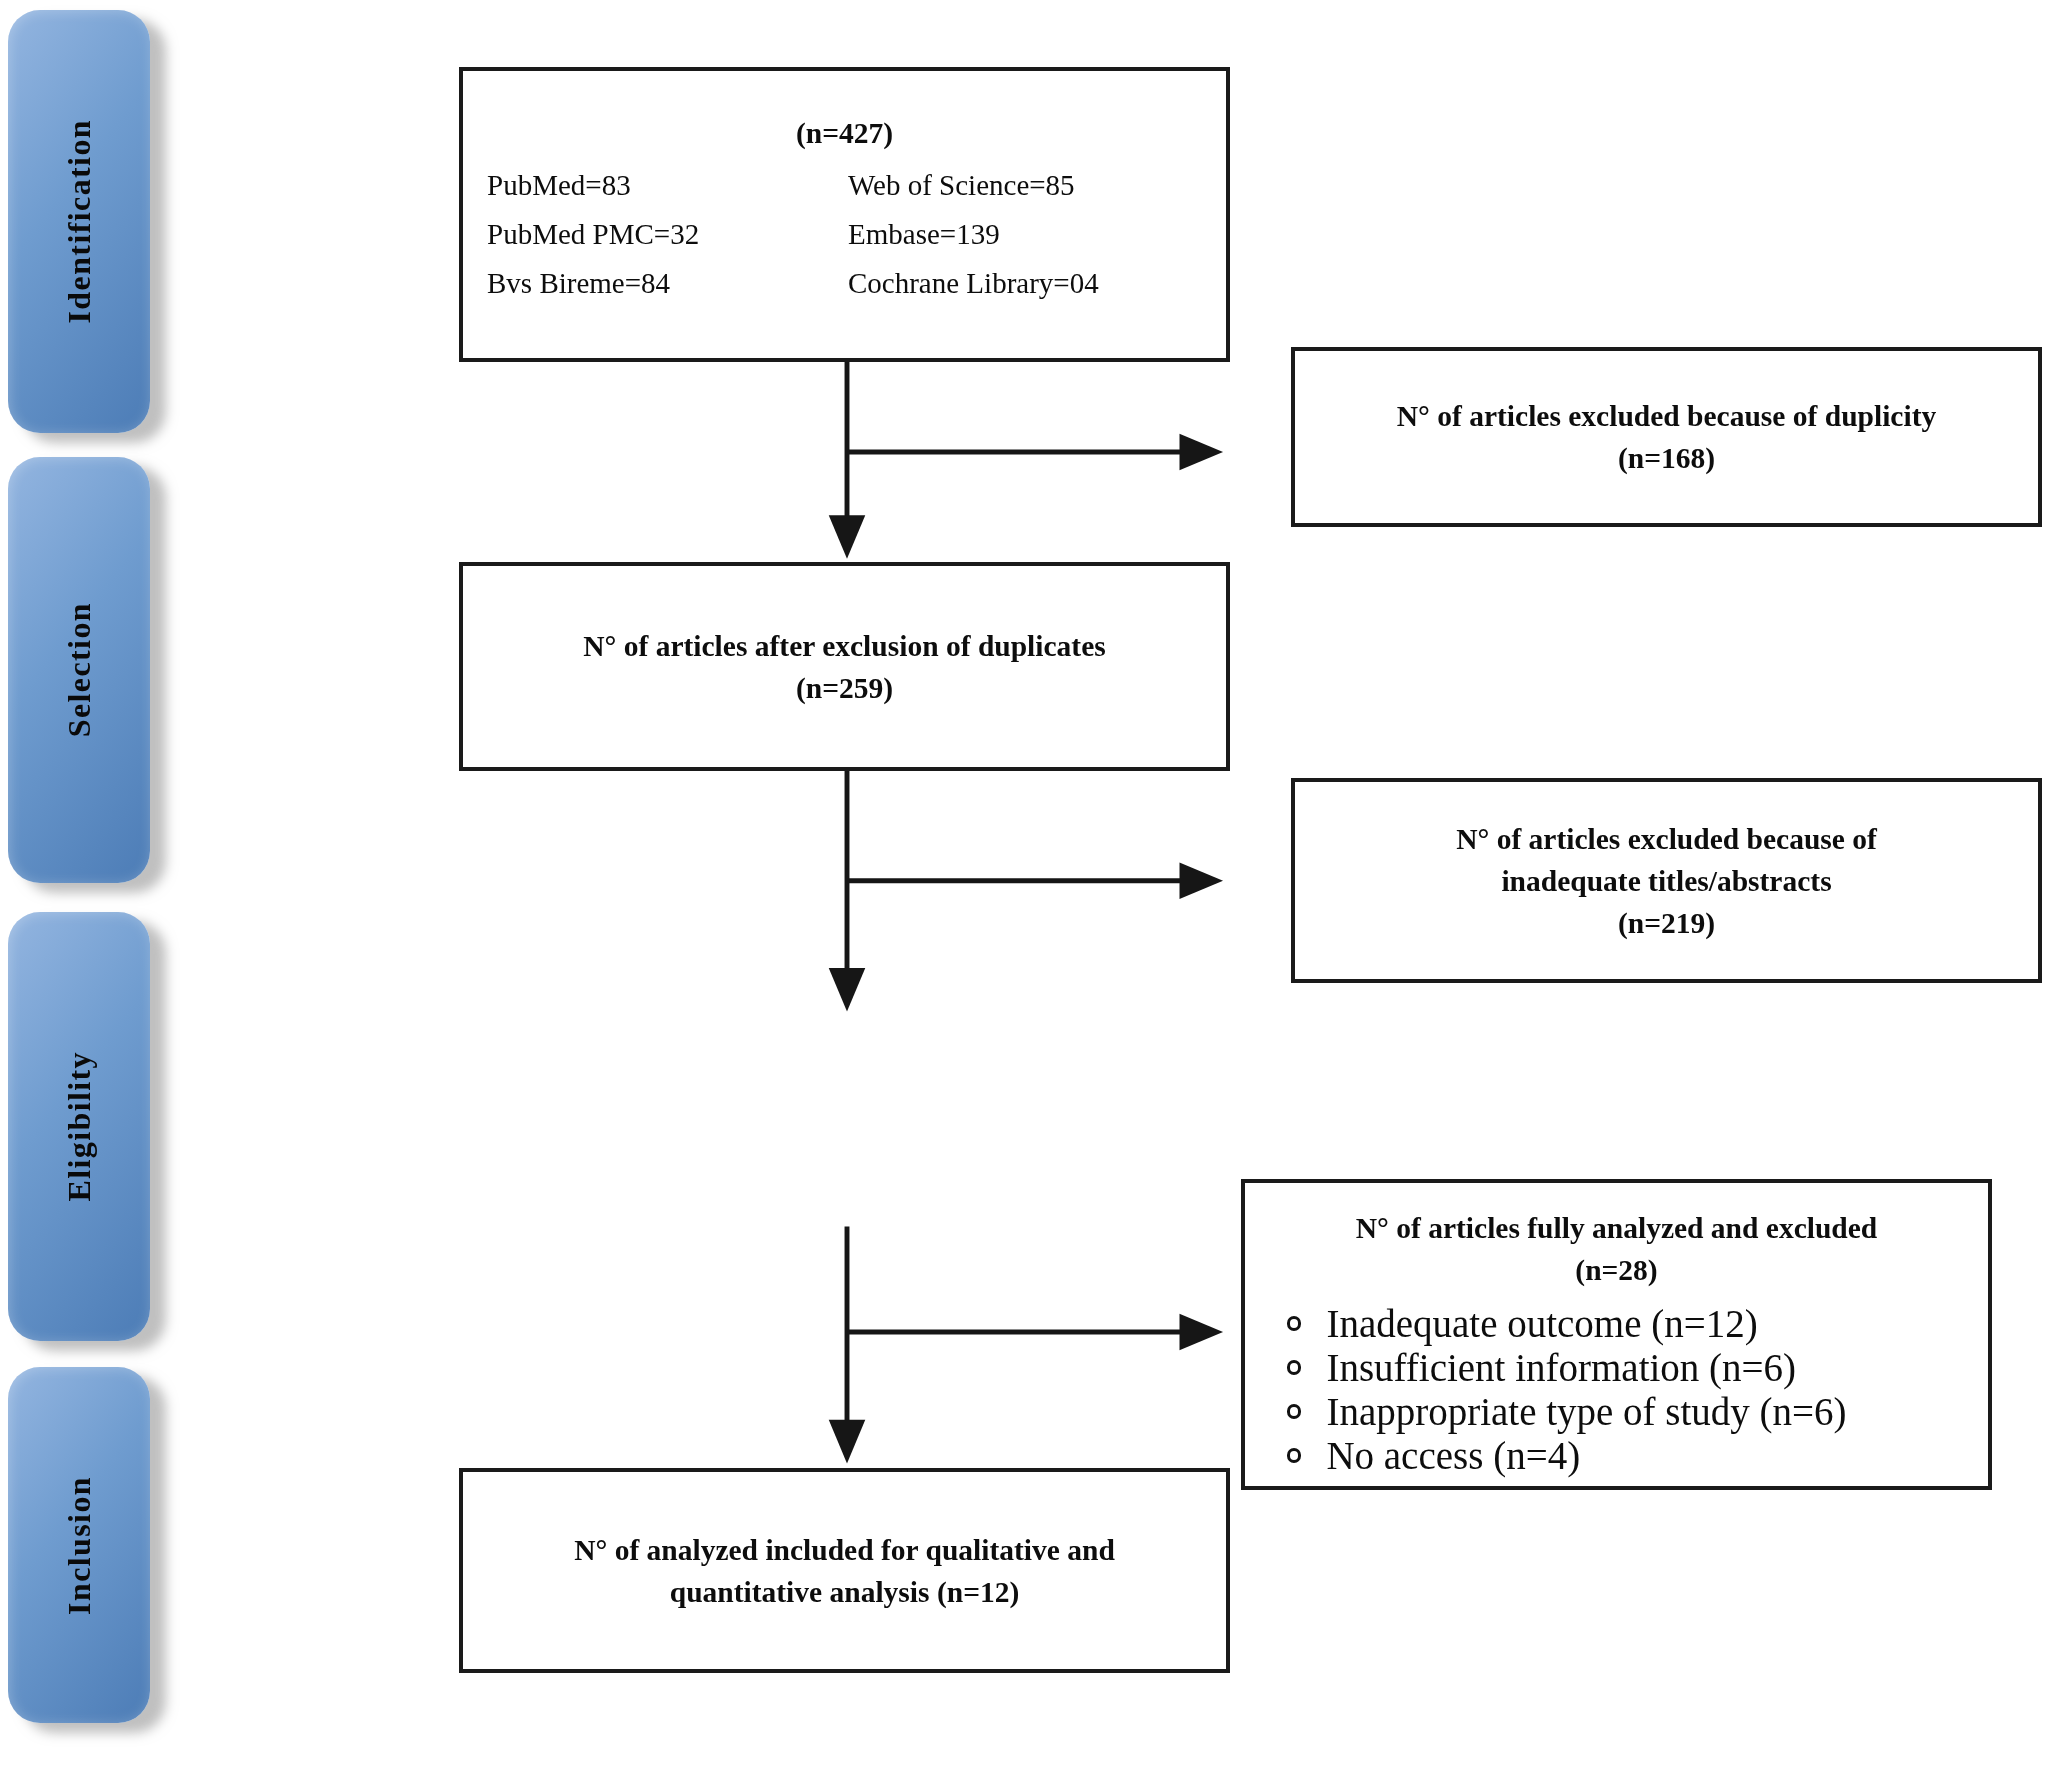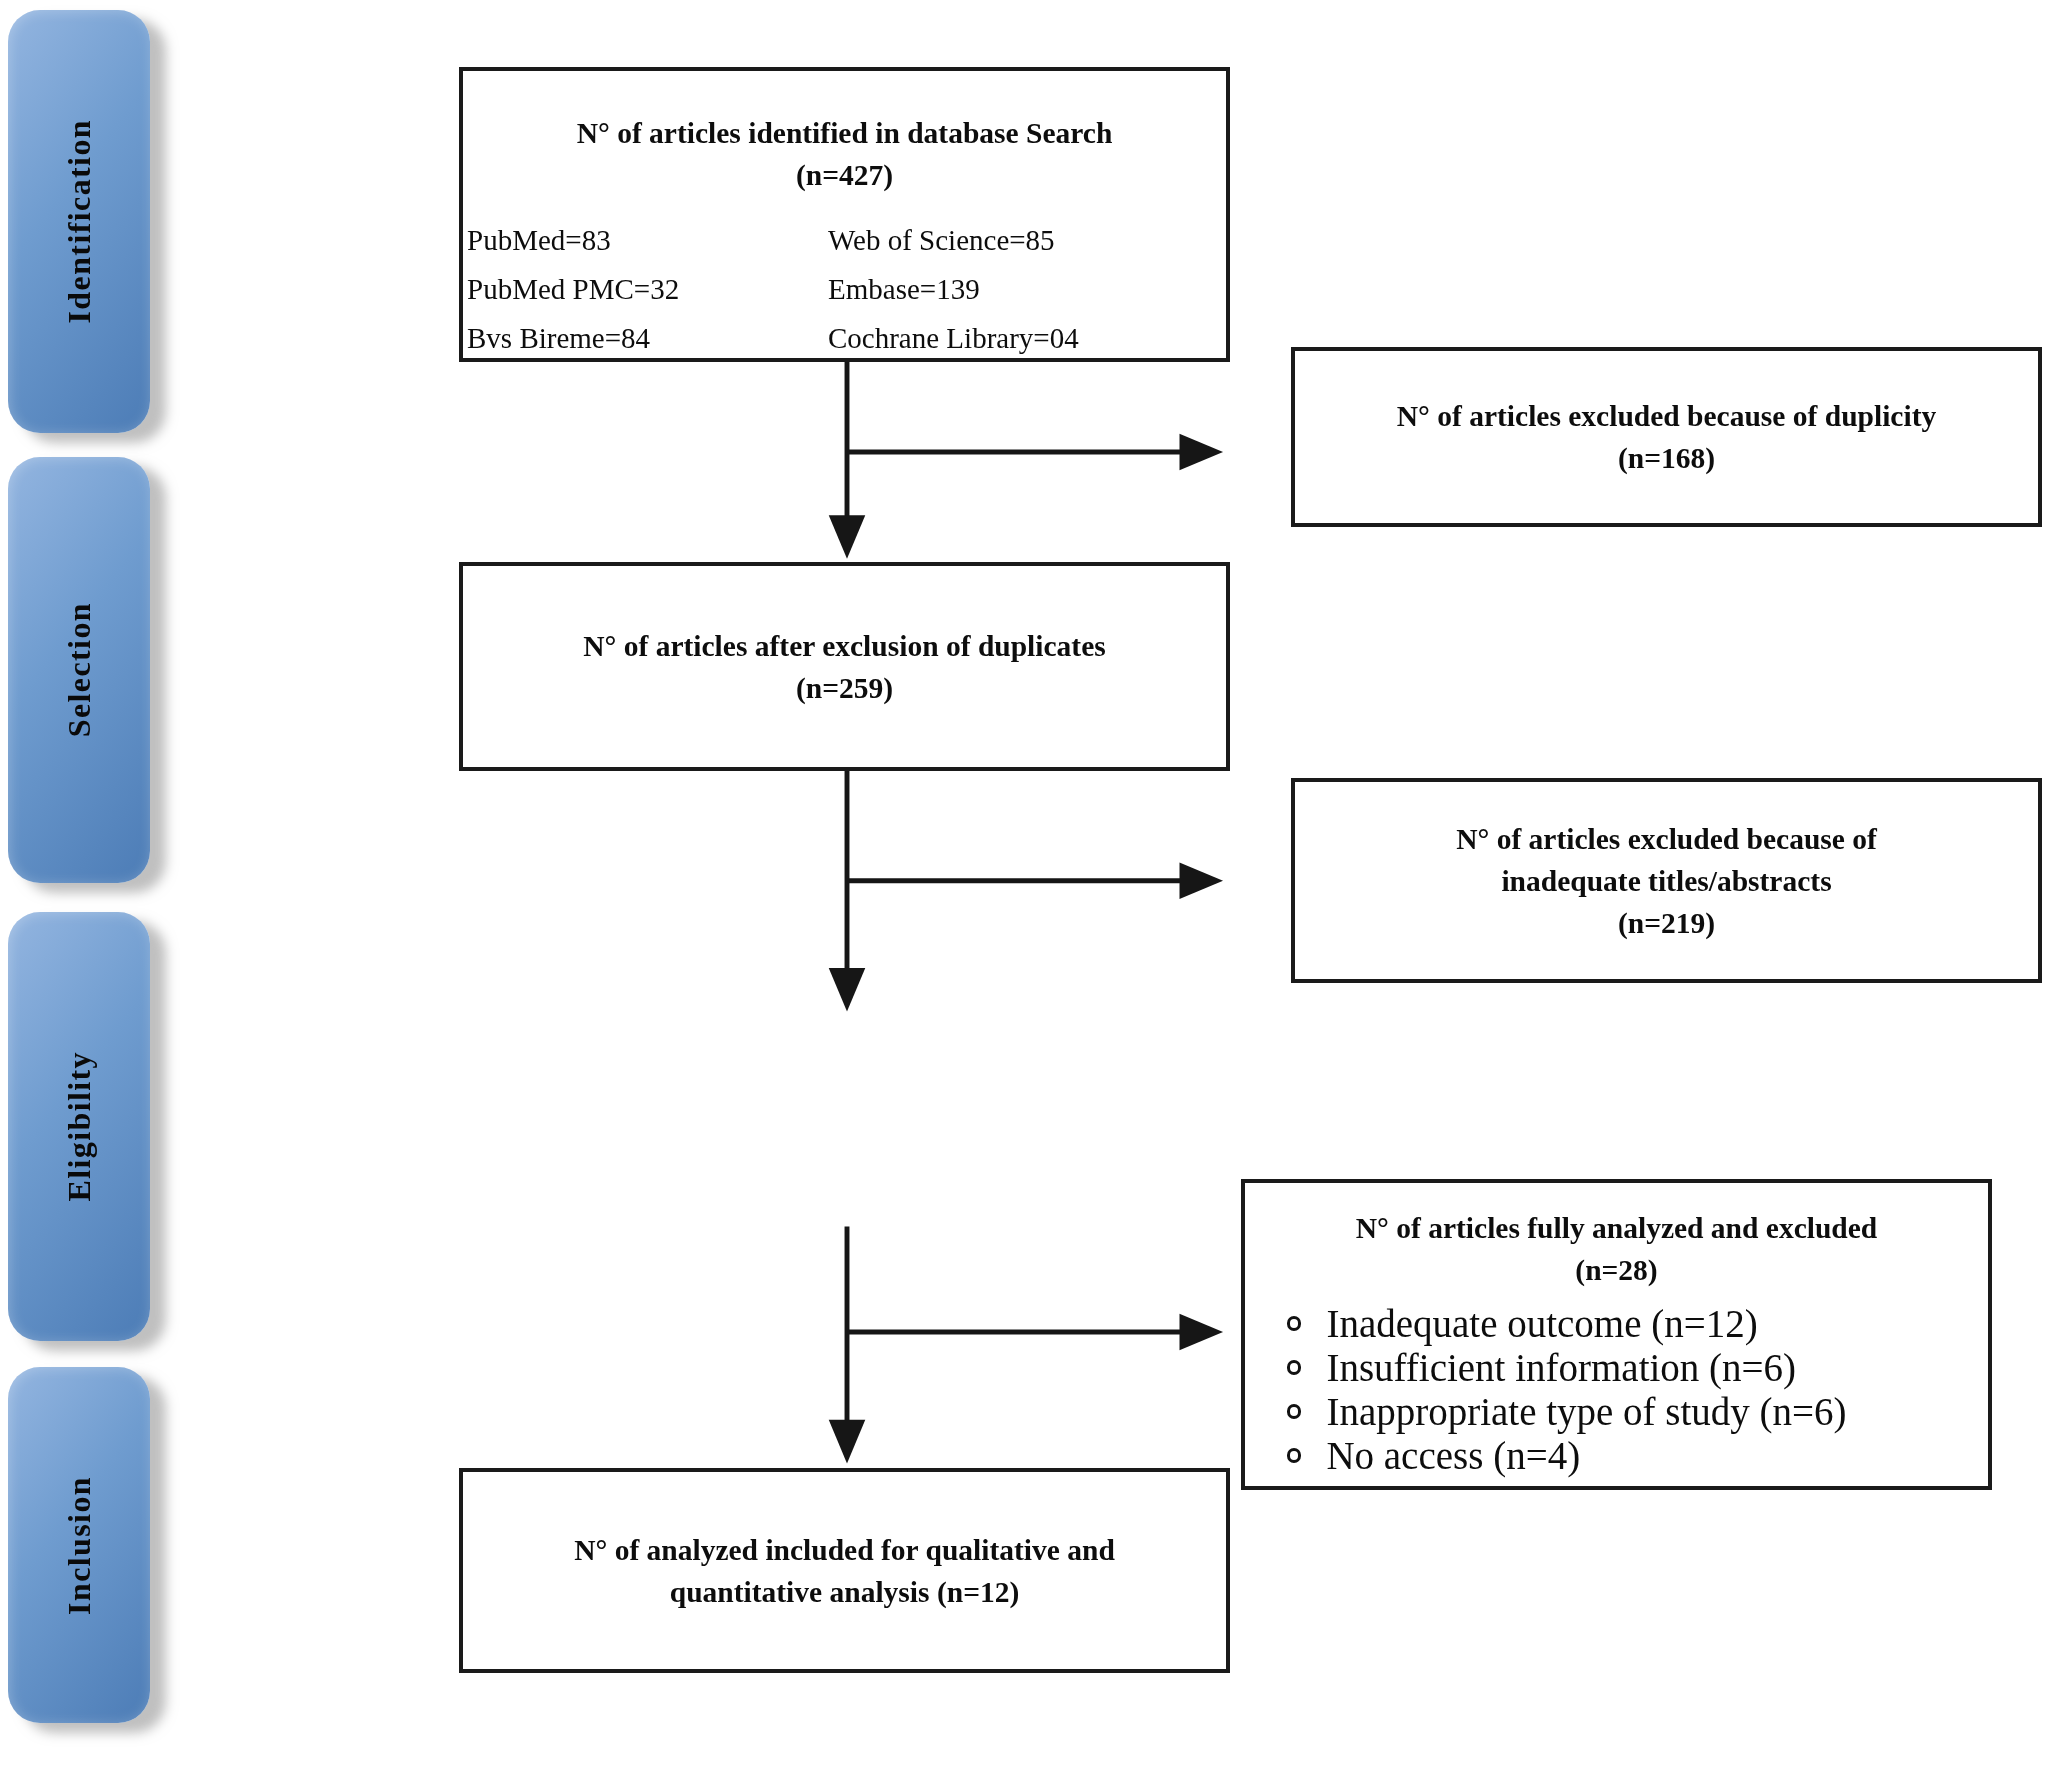--- a/index.html
+++ b/index.html
@@ -63,22 +63,22 @@
   .box-included{left:459px;top:1468px;width:771px;height:205px;}
 
   .box-excluded-duplicity{left:1291px;top:347px;width:751px;height:180px;}
   .box-excluded-titles{left:1291px;top:778px;width:751px;height:205px;}
   .box-fully-analyzed{left:1233px;top:1179px;width:751px;height:311px;padding-top:24px;margin-left:8px;}
 
   .sources{
     display:grid;
     grid-template-columns:361px 1fr;
     text-align:left;
-    padding-left:4px;
-    margin-top:20px;
+    padding-left:24px;
+    margin-top:7px;
     font-size:29px;
     line-height:49px;
   }
   .reasons{
     margin:11.2px 0 0 42px;
     text-align:right;
     font-size:39px;
     line-height:44px;
   }
   .reason{display:flex;align-items:flex-start;}
@@ -107,21 +107,20 @@
     <span class="stage-label">Selection</span>
   </div>
   <div class="stage stage-eligibility">
     <span class="stage-label">Eligibility</span>
   </div>
   <div class="stage stage-inclusion">
     <span class="stage-label">Inclusion</span>
   </div>
 
   <div class="box box-identified">
-    <div class="box-title">N° of articles identified in database Search</div>
     <div class="box-title">(n=427)</div>
     <div class="sources">
       <div>
         <div>PubMed=83</div>
         <div>PubMed PMC=32</div>
         <div>Bvs Bireme=84</div>
       </div>
       <div>
         <div>Web of Science=85</div>
         <div>Embase=139</div>

